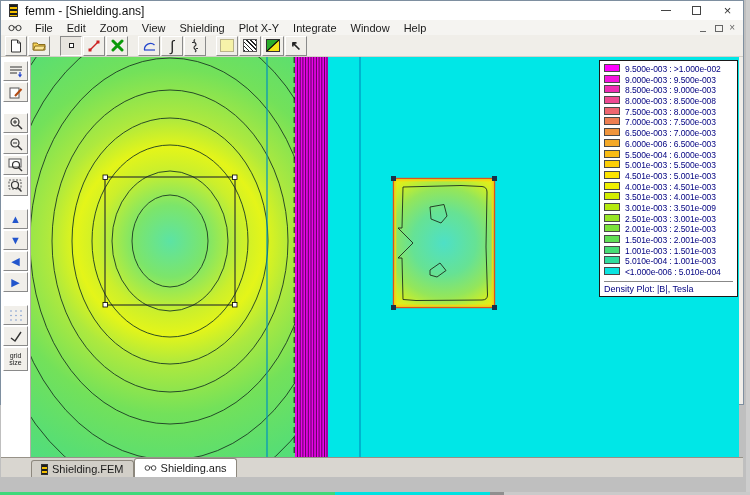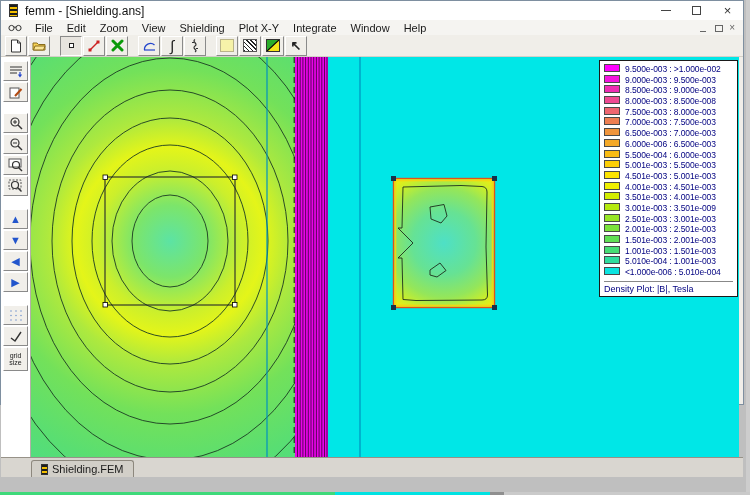--- a/index.html
+++ b/index.html
@@ -469,20 +469,28 @@
           </div>
         <div class="legend-caption">Density Plot: |B|, Tesla</div>
       </div>
     </div>
 
     <div class="tabbar">
       <div class="tab">
         <span class="tab-magnet"></span>
         <span>Shielding.FEM</span>
       </div>
+      <div class="tab active">
+        <svg width="13" height="8" viewBox="0 0 14 9">
+            <circle cx="3.5" cy="4.5" r="2.6" fill="none" stroke="#333" stroke-width="1"></circle>
+            <circle cx="10.5" cy="4.5" r="2.6" fill="none" stroke="#333" stroke-width="1"></circle>
+            <path d="M6 4 Q7 3 8 4" fill="none" stroke="#333" stroke-width="1"></path>
+          </svg>
+        <span>Shielding.ans</span>
+      </div>
     </div>
 
   </div>
 
   <div class="edge-right"></div>
   <div class="strip-bottom">
     <div class="s1"></div>
       <div class="s2"></div>
       <div class="s3"></div>
       <div class="s4"></div>

